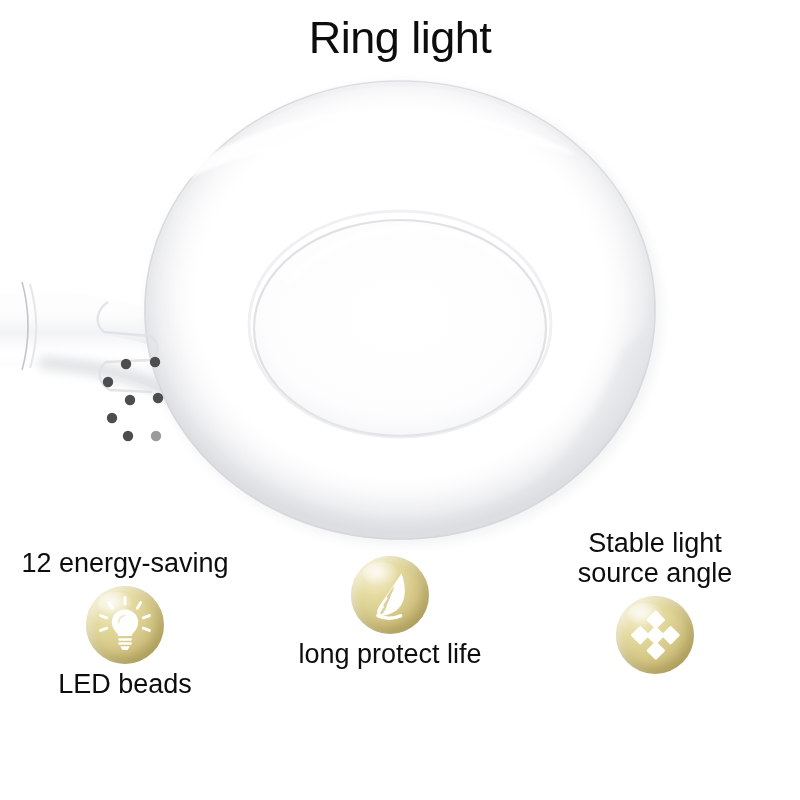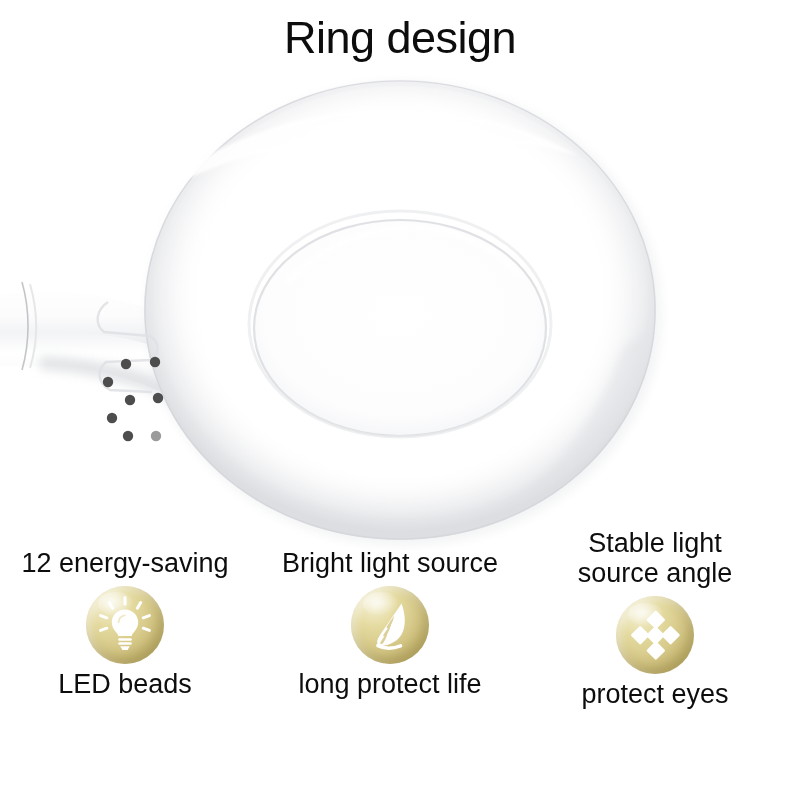--- a/index.html
+++ b/index.html
@@ -95,21 +95,21 @@
     width: 46%;
     height: 30%;
     border-radius: 50%;
     background: radial-gradient(ellipse at 40% 40%, rgba(255,255,255,0.75) 0%, rgba(255,255,255,0.0) 70%);
     pointer-events: none;
   }
 </style>
 </head>
 <body>
 
-<div id="page-title">Ring design</div>
+<div id="page-title">Ring light</div>
 
 <div id="product-photo">
   <svg viewBox="0 0 800 480" xmlns="http://www.w3.org/2000/svg" aria-hidden="true">
     <defs>
 
       <radialGradient id="ringBody" cx="50%" cy="46%" r="52%">
         <stop offset="0%" stop-color="#ffffff"></stop>
         <stop offset="62%" stop-color="#ffffff"></stop>
         <stop offset="78%" stop-color="#fbfbfc"></stop>
         <stop offset="92%" stop-color="#ebecee"></stop>
@@ -237,21 +237,20 @@
         <line x1="63.4" y1="29.6" x2="57.2" y2="31.8"></line>
         <line x1="14.6" y1="44.4" x2="20.8" y2="42.2"></line>
         <line x1="63.4" y1="44.4" x2="57.2" y2="42.2"></line>
       </g>
     </svg>
   </div>
   <div class="feature-caption">LED beads</div>
 </div>
 
 <div class="feature" id="feature-1">
-  <div class="feature-title">Bright light source</div>
   <div class="badge">
     <svg viewBox="0 0 78 78" xmlns="http://www.w3.org/2000/svg" aria-hidden="true">
 
       <path d="M50.5 17.5c3.5 9.5 4.6 19.4 1.6 27.6-2.8 7.6-9.2 12.6-18.5 14.5
                -3.2 0.7-5.6 0.3-6.8-1.3-1.3-1.8-0.8-4.4 1.2-7.6
                4.6-7.4 11.2-16.2 22.5-33.2z" fill="#ffffff"></path>
 
       <path d="M26.8 59.6c6.6 3.2 14.6 3.4 22.8 0.2" stroke="#ffffff" stroke-width="3.4" fill="none" stroke-linecap="round"></path>
 
       <g fill="#ddd09a">
@@ -271,14 +270,13 @@
     <svg viewBox="0 0 78 78" xmlns="http://www.w3.org/2000/svg" aria-hidden="true">
       <g fill="#ffffff">
         <rect x="33.0" y="17.0" width="13.6" height="13.6" rx="1.2" transform="rotate(45 39.8 23.8)"></rect>
         <rect x="17.4" y="32.4" width="13.6" height="13.6" rx="1.2" transform="rotate(45 24.2 39.2)"></rect>
         <rect x="32.6" y="32.6" width="13.6" height="13.6" rx="1.2" transform="rotate(45 39.4 39.4)"></rect>
         <rect x="47.8" y="32.4" width="13.6" height="13.6" rx="1.2" transform="rotate(45 54.6 39.2)"></rect>
         <rect x="33.0" y="47.8" width="13.6" height="13.6" rx="1.2" transform="rotate(45 39.8 54.6)"></rect>
       </g>
     </svg>
   </div>
-  <div class="feature-caption">protect eyes</div>
 </div>
 
 </body></html>

